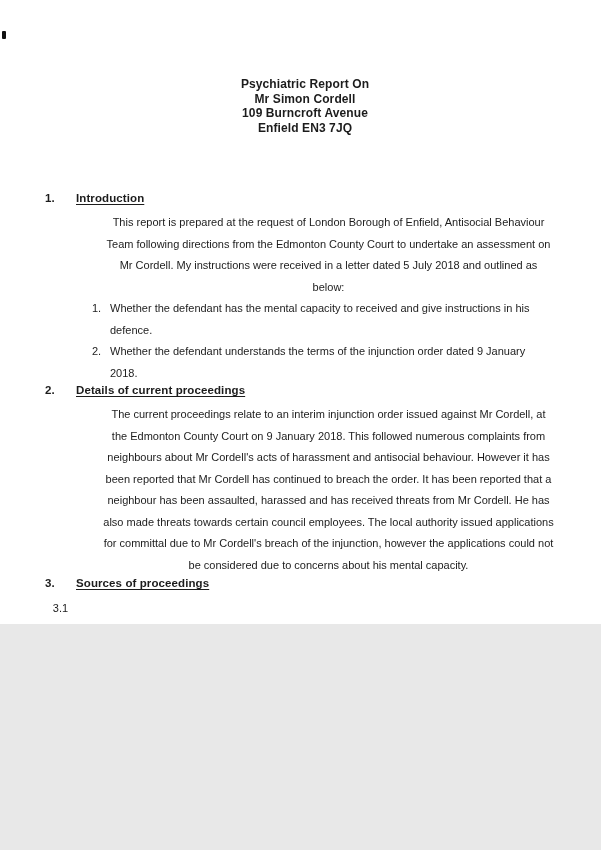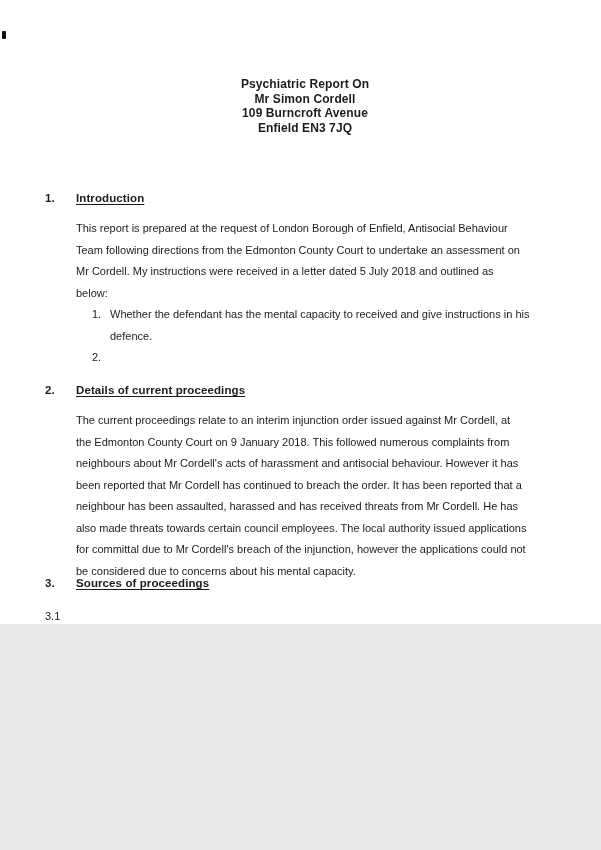--- a/index.html
+++ b/index.html
@@ -58,44 +58,46 @@
   }
   .sec-heading {
     font-weight: bold;
     font-size: 11.5px;
     text-decoration: underline;
     text-underline-offset: 2px;
     letter-spacing: 0.1px;
   }
   .sec-paragraph {
     margin-left: 31px;
-    margin-top: 12px;
+    margin-top: 6px;
     width: 505px;
     line-height: 21.5px;
     white-space: pre-line;
+    text-align: center;
   }
   .numbered-list {
     margin-left: 47px;
     width: 480px;
   }
   .numbered-item {
     display: flex;
     line-height: 21.5px;
   }
   .item-marker {
     flex: 0 0 18px;
     width: 18px;
   }
   .item-text {
     white-space: pre-line;
   }
   .subsection-row {
     display: flex;
-    margin-top: 16px;
+    margin-top: 8px;
     line-height: 18px;
+    text-align: center;
   }
   .subsection-num {
     width: 31px;
     flex: 0 0 31px;
   }
   .sources-list {
     margin-left: 31px;
     width: 505px;
   }
   .source-item {
@@ -137,20 +139,22 @@
 Mr Cordell. My instructions were received in a letter dated 5 July 2018 and outlined as
 below:</div>
     <div class="numbered-list">
       <div class="numbered-item">
         <span class="item-marker">1.</span>
         <span class="item-text">Whether the defendant has the mental capacity to received and give instructions in his
 defence.</span>
       </div>
       <div class="numbered-item">
         <span class="item-marker">2.</span>
+        <span class="item-text">Whether the defendant understands the terms of the injunction order dated 9 January
+2018.</span>
       </div>
     </div>
   </div>
 
   <div class="section sec-2">
     <div class="sec-heading-row">
       <span class="sec-num">2.</span>
       <span class="sec-heading">Details of current proceedings</span>
     </div>
     <div class="sec-paragraph">The current proceedings relate to an interim injunction order issued against Mr Cordell, at

